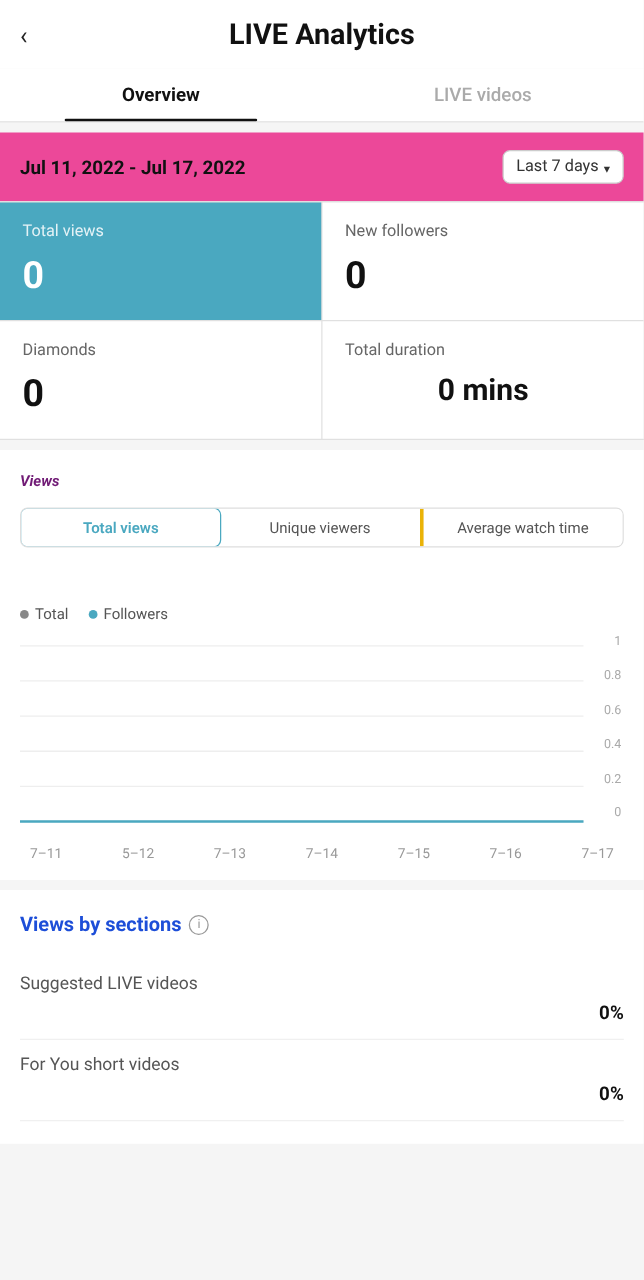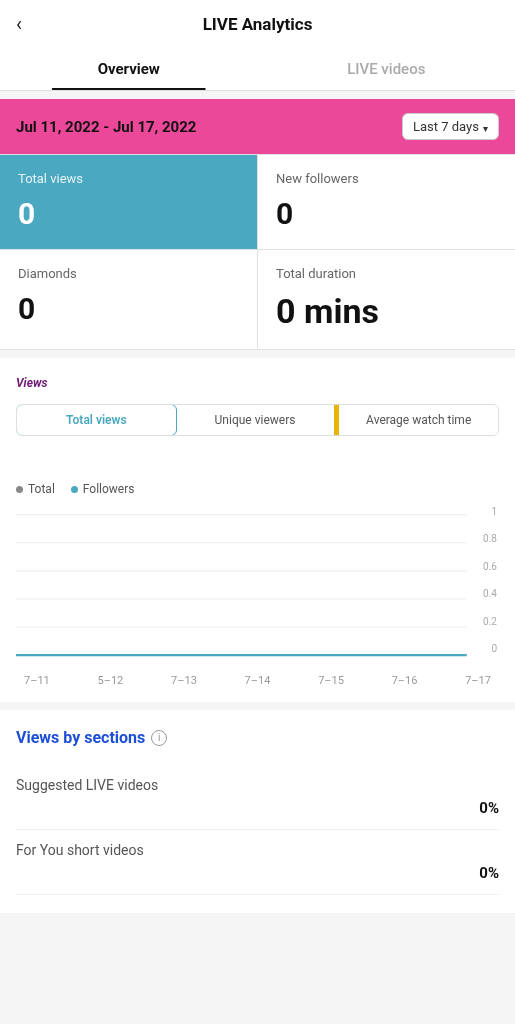--- a/index.html
+++ b/index.html
@@ -22,21 +22,21 @@
       position: relative;
     }
     .header-back {
       position: absolute;
       left: 16px;
       font-size: 20px;
       color: #222;
       cursor: pointer;
     }
     .header-title {
-      font-size: 17px;
+      font-size: 23px;
       font-weight: 700;
       color: #111;
     }
 
     
     .tabs {
       background: #fff;
       display: flex;
       border-bottom: 1px solid #e0e0e0;
     }
@@ -123,21 +123,22 @@
     }
     .stat-value {
       font-size: 30px;
       font-weight: 700;
       color: #111;
     }
     .stat-card.highlighted .stat-value {
       color: #fff;
     }
     .stat-value.with-unit {
-      font-size: 34px;
+      font-size: 24px;
+      text-align: center;
     }
 
     
     .chart-section {
       background: #fff;
       margin-top: 8px;
       padding: 18px 16px 16px;
     }
     .section-title {
       font-size: 12px;
@@ -157,21 +158,21 @@
       overflow: hidden;
     }
     .chart-tab {
       flex: 1;
       padding: 8px 4px;
       text-align: center;
       font-size: 12px;
       color: #555;
       cursor: pointer;
       background: #fff;
-      border-right: 5px solid #eab308;
+      border-right: 3px solid #eab308;
     }
     .chart-tab:last-child { border-right: none; }
     .chart-tab.active {
       color: #4aa8c0;
       border: 1.5px solid #4aa8c0;
       margin: -1px;
       z-index: 1;
       border-radius: 6px;
       font-weight: 600;
     }

